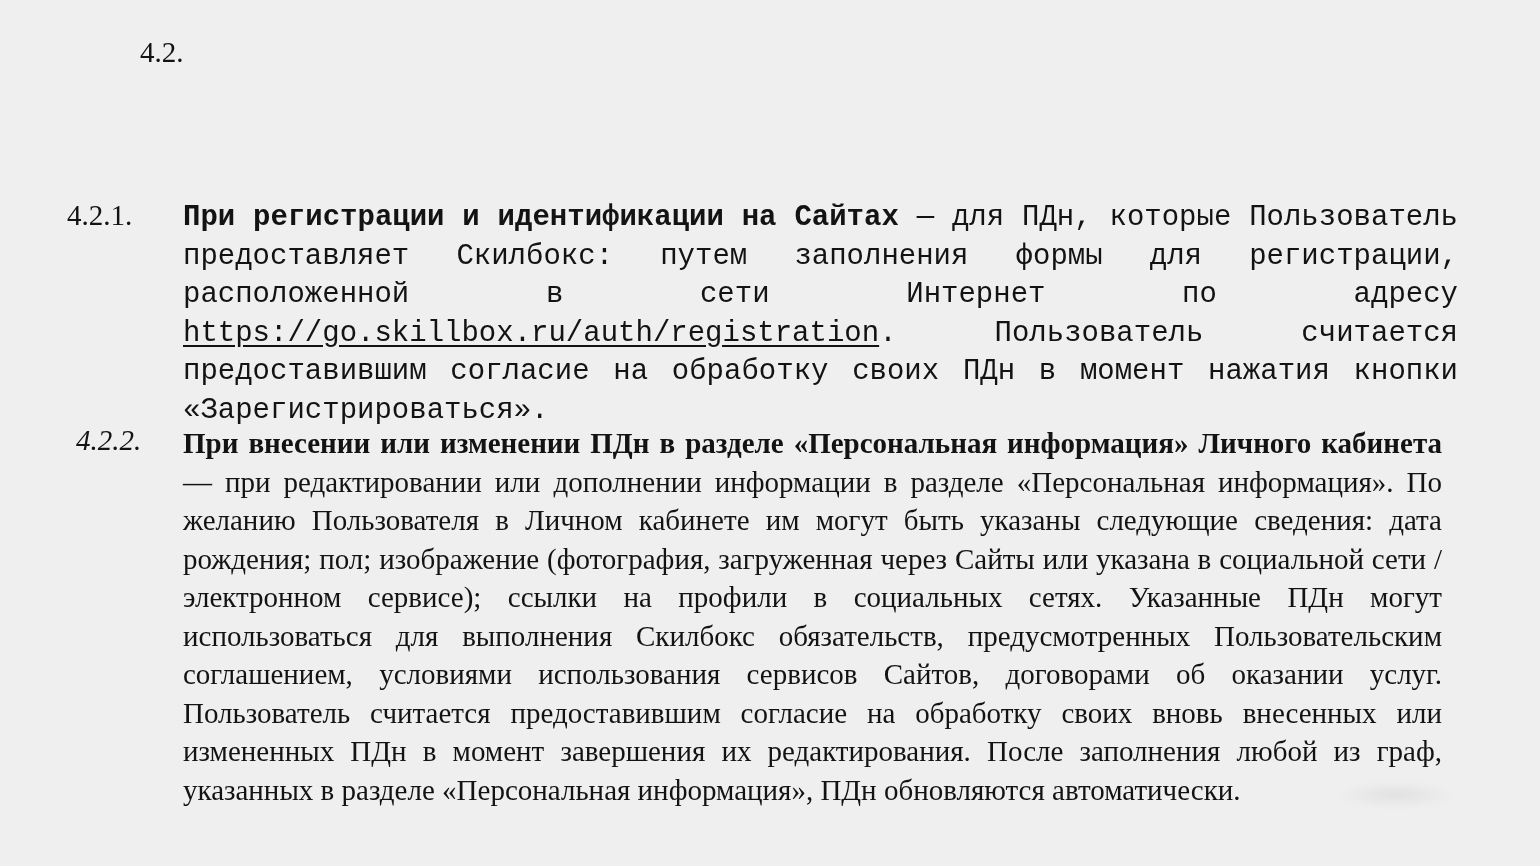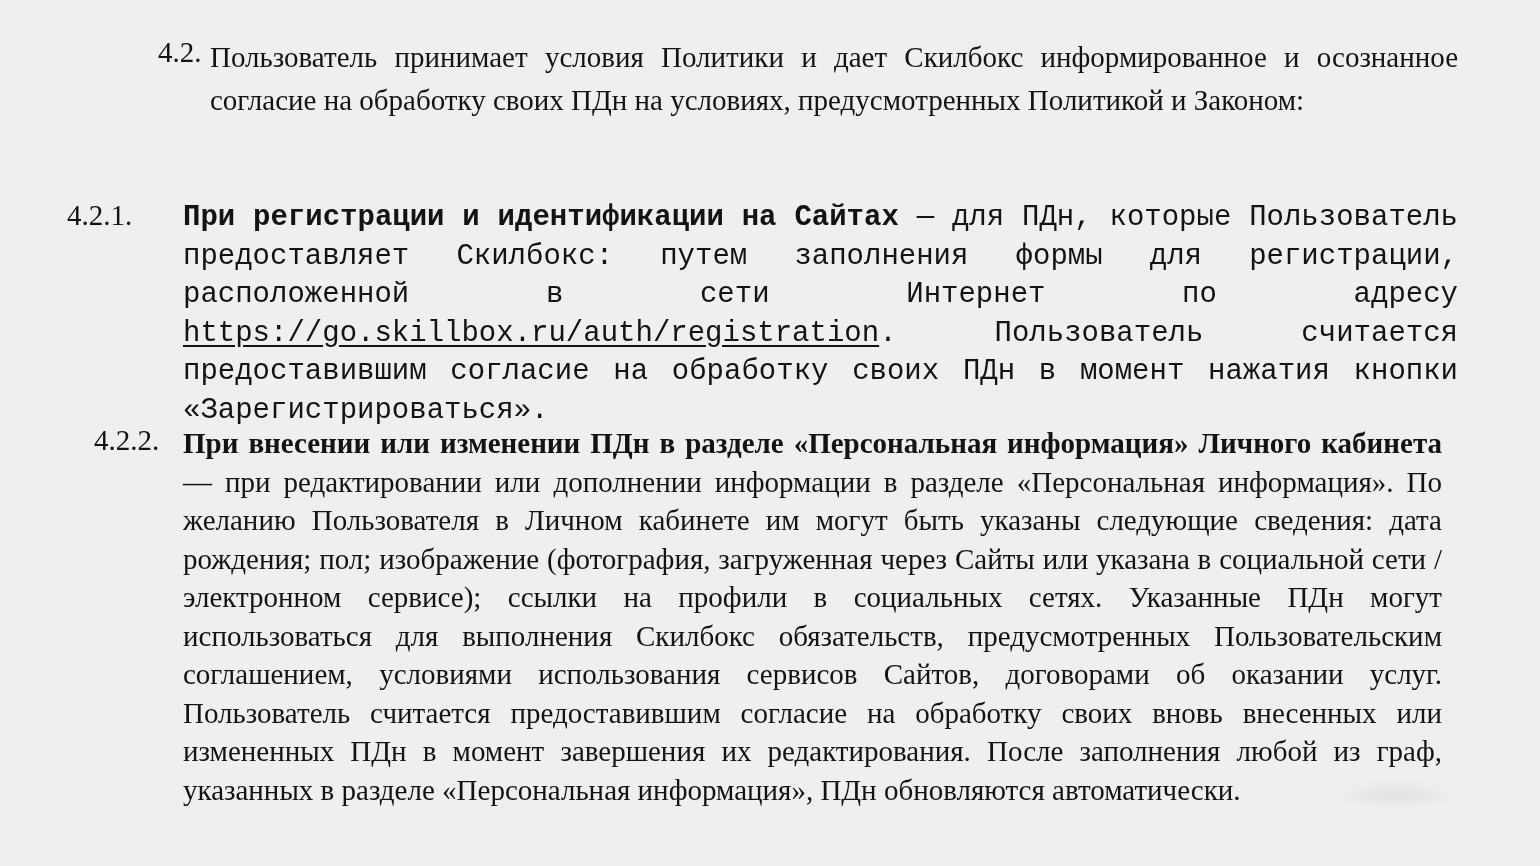--- a/index.html
+++ b/index.html
@@ -25,29 +25,29 @@
   .sec .num {
     position: absolute;
     top: 0;
     white-space: nowrap;
   }
   .sec .body {
     margin: 0;
     text-align: justify;
   }
   .sec-42 { top: 36px; }
-  .sec-42 .num { left: 158px; }
+  .sec-42 .num { left: 140px; }
   .sec-42 .body { margin: 0 82px 0 210px; line-height: 43px; }
 
   .sec-421 { top: 199px; }
   .sec-421 .num { left: 67px; }
   .sec-421 .body { margin: 0 82px 0 183px; line-height: 38.5px; font-family: Liberation Mono, monospace; }
 
   .sec-422 { top: 424px; }
-  .sec-422 .num { left: 94px; }
+  .sec-422 .num { left: 76px; font-style: italic; }
   .sec-422 .body { margin: 0 98px 0 183px; line-height: 38.5px; }
 
   .bold-lead { font-weight: bold; }
   a.doc-link {
     color: inherit;
     text-decoration: underline;
     text-underline-offset: 4px;
     cursor: pointer;
   }
   .smudge {
@@ -61,21 +61,20 @@
     pointer-events: none;
   }
 </style>
 </head>
 <body style="background: rgb(239, 239, 239); color: rgb(19, 19, 19);">
 
 <div class="doc">
 
   <section class="sec sec-42">
     <span class="num">4.2.</span>
-    <p class="body"><span>Пользователь принимает условия Политики и дает Скилбокс информированное и осознанное согласие на обработку своих ПДн на условиях, предусмотренных Политикой и Законом:</span></p>
   </section>
 
   <section class="sec sec-421">
     <span class="num">4.2.1.</span>
     <p class="body"><span class="bold-lead">При регистрации и идентификации на Сайтах</span><span> — для ПДн, которые Пользователь предоставляет Скилбокс: путем заполнения формы для регистрации, расположенной в сети Интернет по адресу </span><a class="doc-link">https://go.skillbox.ru/auth/registration</a><span>. Пользователь считается предоставившим согласие на обработку своих ПДн в момент нажатия кнопки «Зарегистрироваться».</span></p>
   </section>
 
   <section class="sec sec-422">
     <span class="num">4.2.2.</span>
     <p class="body"><span class="bold-lead">При внесении или изменении ПДн в разделе «Персональная информация» Личного кабинета</span><span> — при редактировании или дополнении информации в разделе «Персональная информация». По желанию Пользователя в Личном кабинете им могут быть указаны следующие сведения: дата рождения; пол; изображение (фотография, загруженная через Сайты или указана в социальной сети / электронном сервисе); ссылки на профили в социальных сетях. Указанные ПДн могут использоваться для выполнения Скилбокс обязательств, предусмотренных Пользовательским соглашением, условиями использования сервисов Сайтов, договорами об оказании услуг. Пользователь считается предоставившим согласие на обработку своих вновь внесенных или измененных ПДн в момент завершения их редактирования. После заполнения любой из граф, указанных в разделе «Персональная информация», ПДн обновляются автоматически.</span></p>

